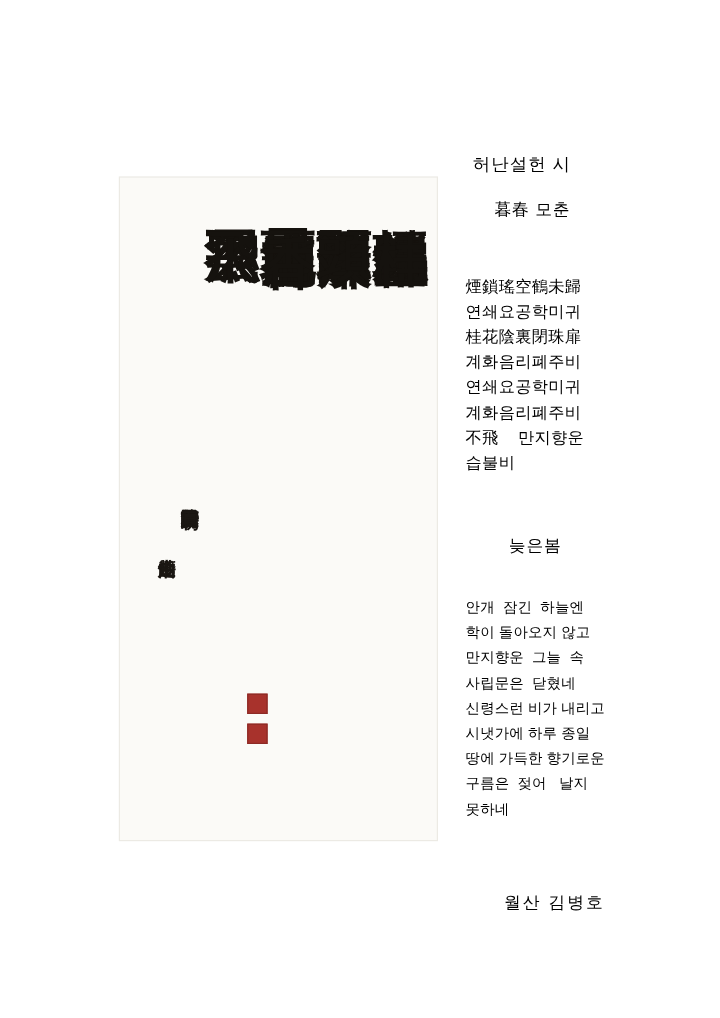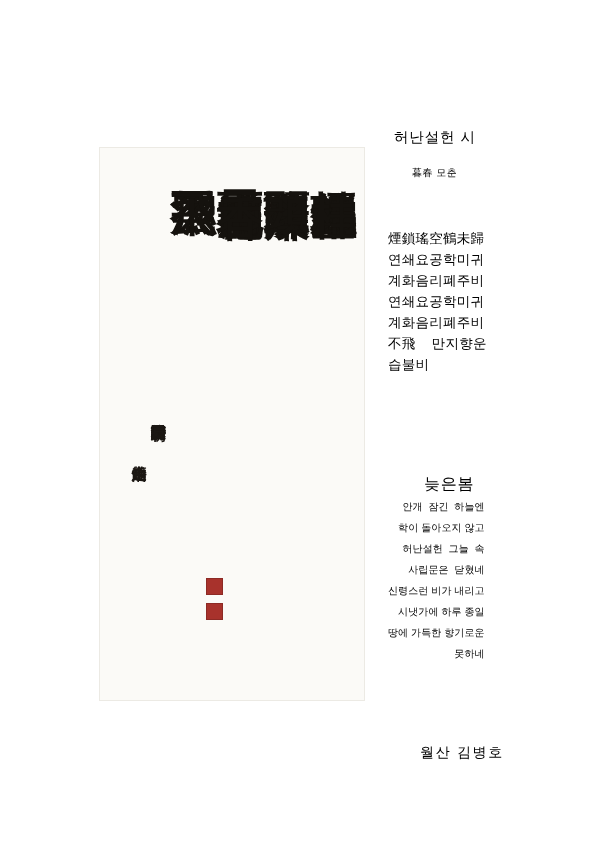--- a/index.html
+++ b/index.html
@@ -94,21 +94,21 @@
   }
   .title {
     left: 394px;
     top: 128px;
     font-size: 14.5px;
     letter-spacing: 0.06em;
   }
   .subtitle {
     left: 412px;
     top: 166px;
-    font-size: 10px;
+    font-size: 14px;
     letter-spacing: 0.05em;
   }
   .hanja-block {
     left: 388px;
     top: 228px;
     font-size: 13.5px;
     line-height: 21px;
     letter-spacing: 0.02em;
   }
   .hanja-block .ln { white-space: pre; }
@@ -120,31 +120,30 @@
     background: #000;
     color: #fff;
     font-size: 9px;
     line-height: 12px;
     text-align: center;
     vertical-align: 1px;
     margin-right: 1px;
   }
   .kor-title {
     left: 424px;
-    top: 474px;
-    font-size: 16px;
+    top: 446px;
+    font-size: 14px;
     letter-spacing: 0.05em;
   }
   .kor-block {
     left: 388px;
     top: 496px;
-    font-size: 10px;
+    font-size: 12px;
     line-height: 21px;
     letter-spacing: 0.01em;
-    text-align: right;
   }
   .kor-block .ln { white-space: pre; }
   .signature {
     left: 420px;
     top: 744px;
     font-size: 14px;
     letter-spacing: 0.12em;
     text-align: right;
   }
 </style>
@@ -166,35 +165,37 @@
     <div class="seal s2"></div>
   </div>
 
   <div class="rtext title">허난설헌 시</div>
 
   <div class="rtext subtitle">暮春 모춘</div>
 
   <div class="rtext hanja-block">
     <div class="ln">煙鎖瑤空鶴未歸</div>
     <div class="ln">연쇄요공학미귀</div>
+    <div class="ln">桂花陰裏閉珠扉</div>
     <div class="ln">계화음리폐주비</div>
     <div class="ln">연쇄요공학미귀</div>
     <div class="ln">계화음리폐주비</div>
     <div class="ln">不飛    만지향운</div>
     <div class="ln">습불비</div>
   </div>
 
   <div class="rtext kor-title">늦은봄</div>
 
   <div class="rtext kor-block">
     <div class="ln">안개  잠긴  하늘엔</div>
     <div class="ln">학이 돌아오지 않고</div>
-    <div class="ln">허난설헌  그늘  속</div>
+    <div class="ln">만지향운  그늘  속</div>
     <div class="ln">사립문은  닫혔네</div>
     <div class="ln">신령스런 비가 내리고</div>
     <div class="ln">시냇가에 하루 종일</div>
     <div class="ln">땅에 가득한 향기로운</div>
+    <div class="ln">구름은  젖어   날지</div>
     <div class="ln">못하네</div>
   </div>
 
   <div class="rtext signature">월산 김병호</div>
 
 </div>
 
 </body></html>

